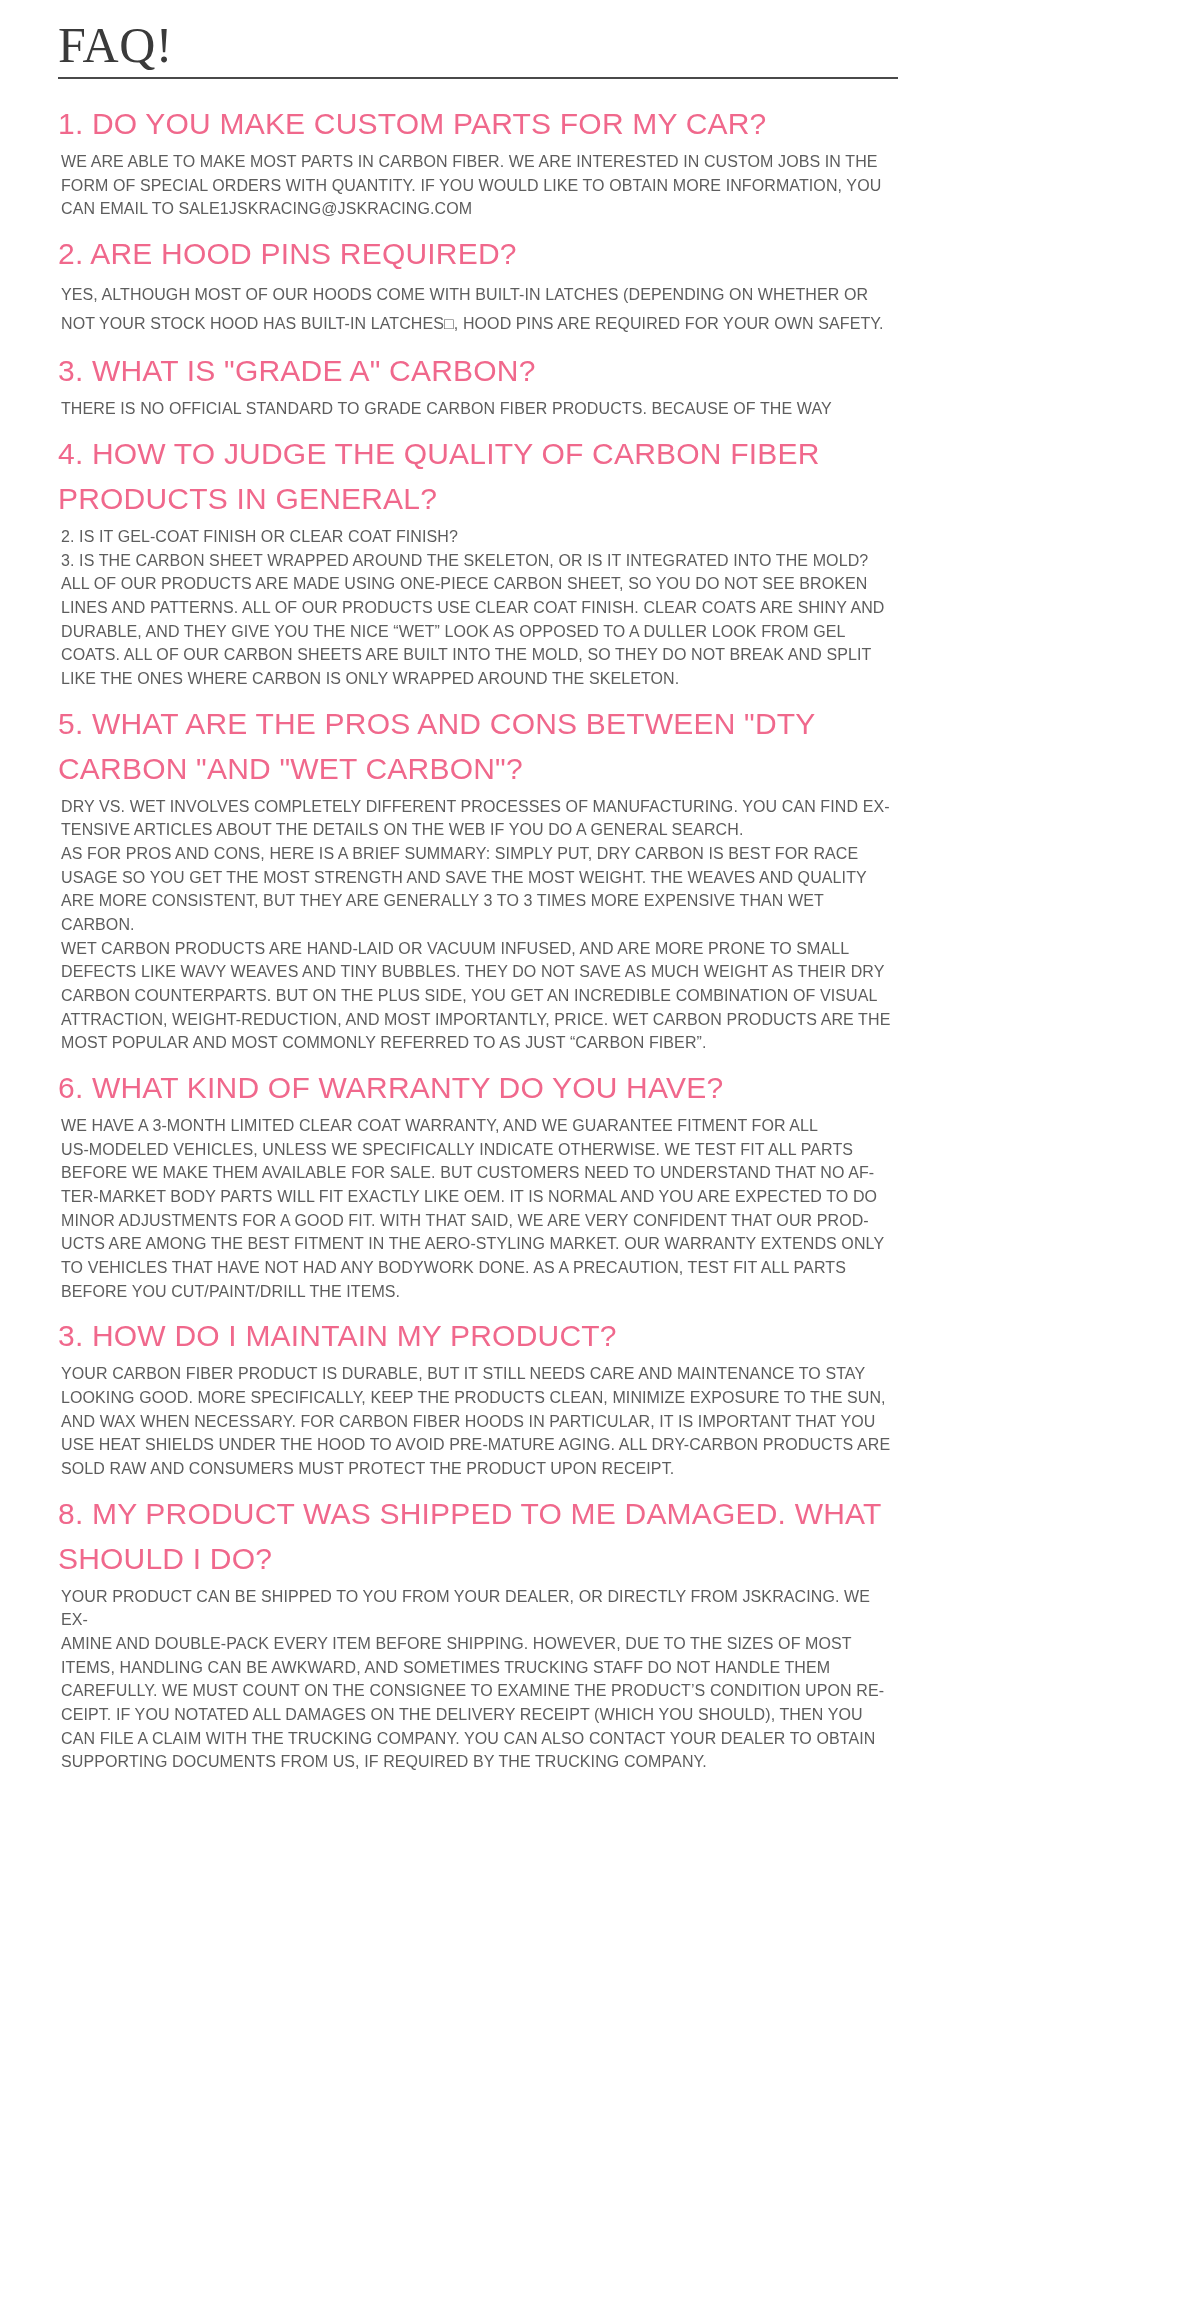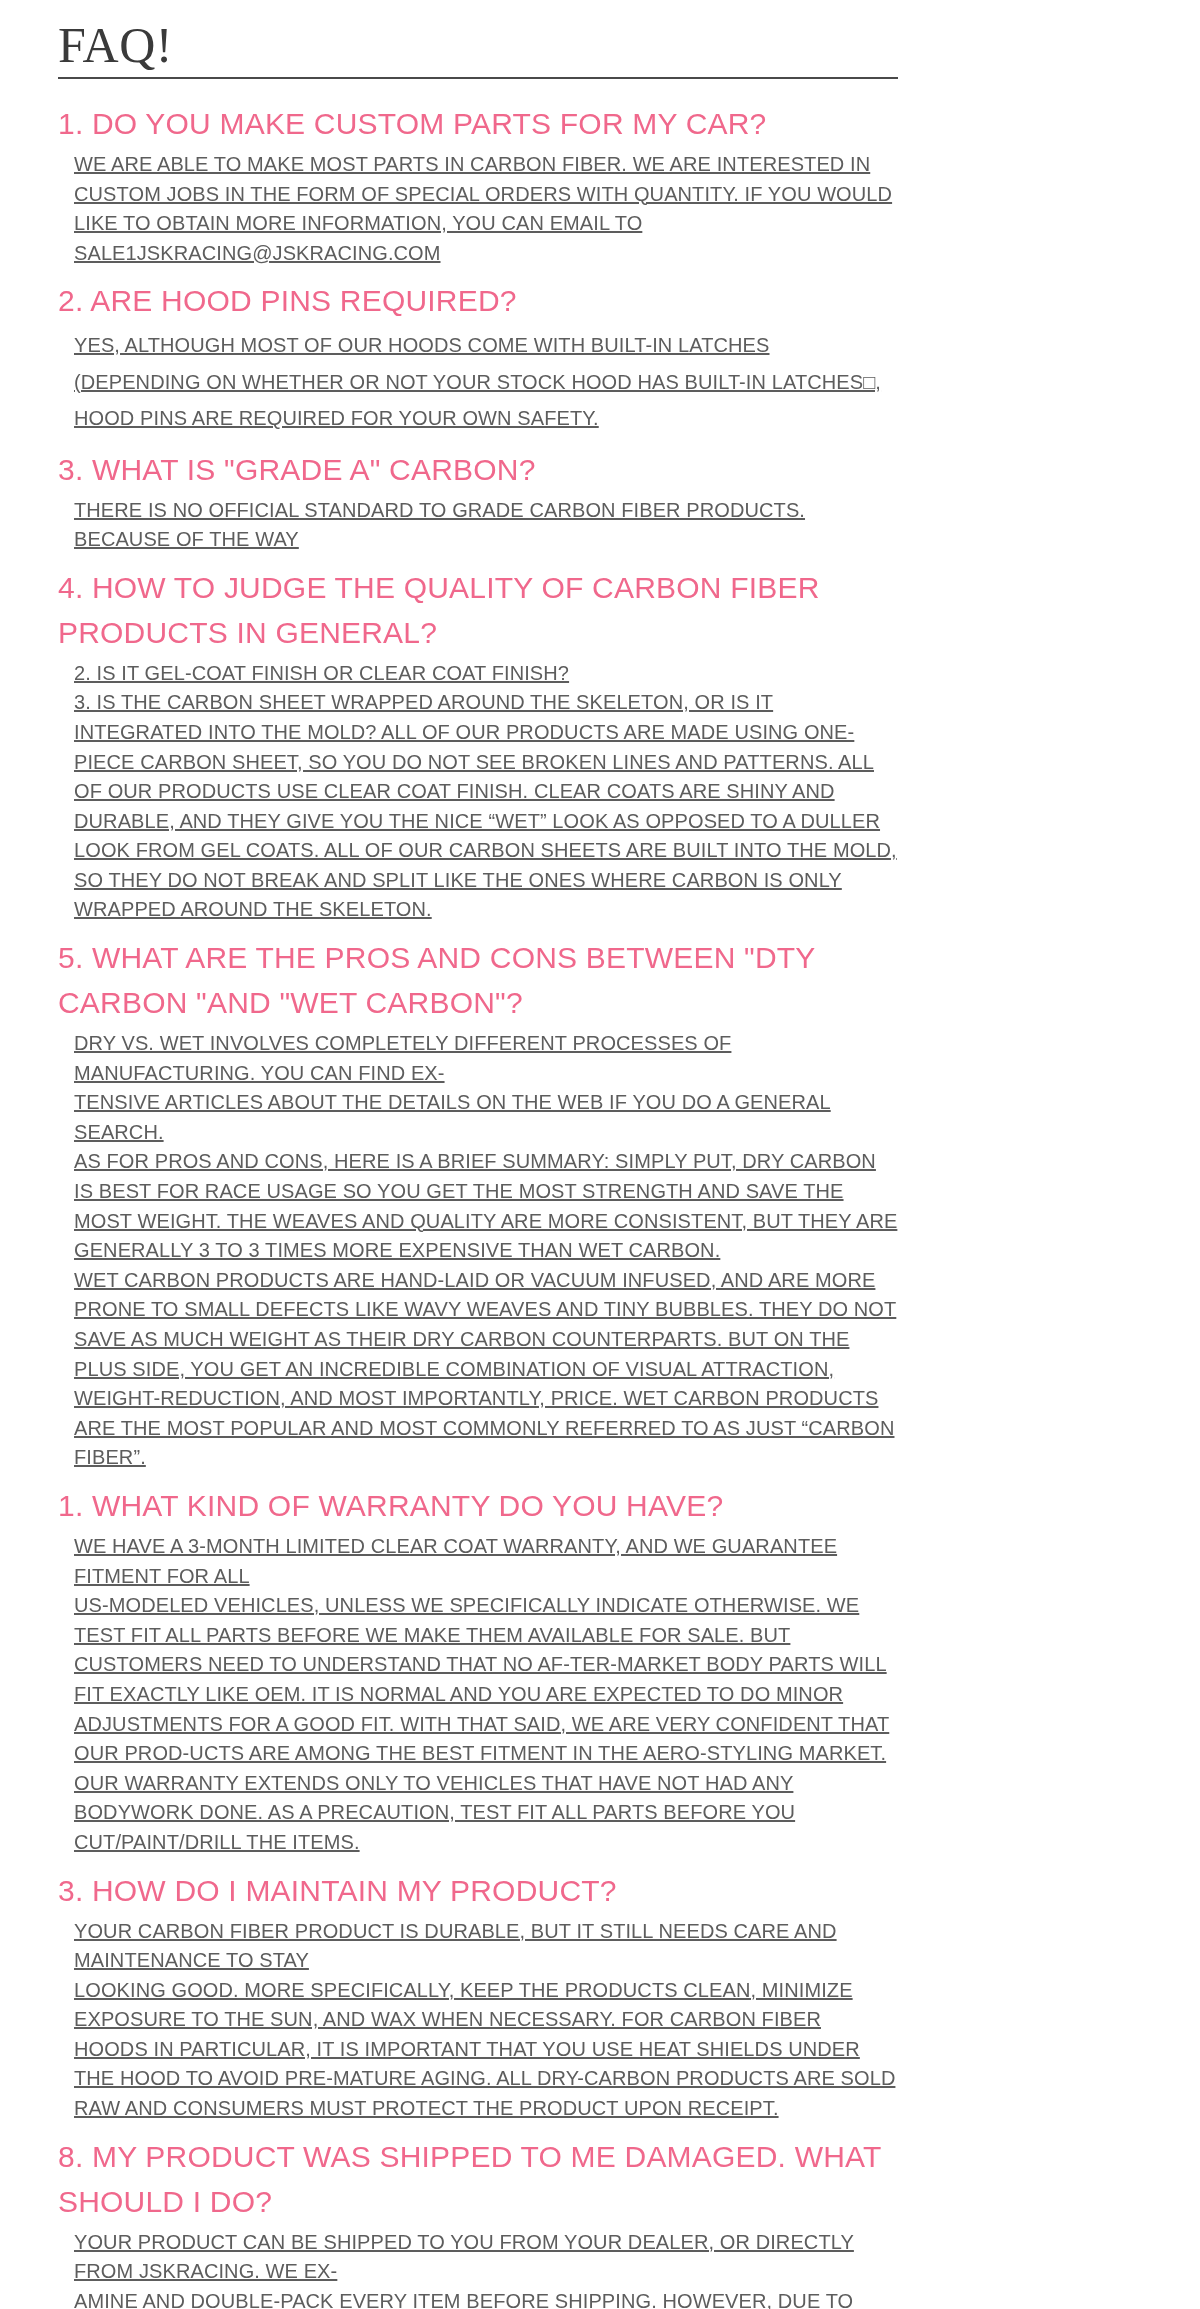--- a/index.html
+++ b/index.html
@@ -38,25 +38,24 @@
   .question {
     color: #f0688c;
     font-size: 30px;
     font-weight: 400;
     letter-spacing: 0.2px;
     line-height: 1.5;
     margin: 10px 0 4px 0;
   }
   .answer {
     color: #5d5d5d;
-    font-size: 20px;
+    font-size: 16px;
     line-height: 1.48;
     letter-spacing: 0.1px;
-    margin: 0 0 2px 16px;
-    text-decoration: underline;
+    margin: 0 0 2px 3px;
   }
   .answer.loose {
     line-height: 1.82;
   }
   .answer p {
     margin: 0;
   }
 </style>
 </head>
 <body>
@@ -95,21 +94,21 @@
       <div class="qa-block">
         <div class="question">5. WHAT ARE THE PROS AND CONS BETWEEN "DTY CARBON "AND "WET CARBON"?</div>
         <div class="answer">
           <p>DRY VS. WET INVOLVES COMPLETELY DIFFERENT PROCESSES OF MANUFACTURING. YOU CAN FIND EX-</p>
           <p>TENSIVE ARTICLES ABOUT THE DETAILS ON THE WEB IF YOU DO A GENERAL SEARCH.</p>
           <p>AS FOR PROS AND CONS, HERE IS A BRIEF SUMMARY: SIMPLY PUT, DRY CARBON IS BEST FOR RACE USAGE SO YOU GET THE MOST STRENGTH AND SAVE THE MOST WEIGHT. THE WEAVES AND QUALITY ARE MORE CONSISTENT, BUT THEY ARE GENERALLY 3 TO 3 TIMES MORE EXPENSIVE THAN WET CARBON.</p>
           <p>WET CARBON PRODUCTS ARE HAND-LAID OR VACUUM INFUSED, AND ARE MORE PRONE TO SMALL DEFECTS LIKE WAVY WEAVES AND TINY BUBBLES. THEY DO NOT SAVE AS MUCH WEIGHT AS THEIR DRY CARBON COUNTERPARTS. BUT ON THE PLUS SIDE, YOU GET AN INCREDIBLE COMBINATION OF VISUAL ATTRACTION, WEIGHT-REDUCTION, AND MOST IMPORTANTLY, PRICE. WET CARBON PRODUCTS ARE THE MOST POPULAR AND MOST COMMONLY REFERRED TO AS JUST “CARBON FIBER”.</p>
         </div>
       </div>
       <div class="qa-block">
-        <div class="question">1. WHAT KIND OF WARRANTY DO YOU HAVE?</div>
+        <div class="question">6. WHAT KIND OF WARRANTY DO YOU HAVE?</div>
         <div class="answer">
           <p>WE HAVE A 3-MONTH LIMITED CLEAR COAT WARRANTY, AND WE GUARANTEE FITMENT FOR ALL</p>
           <p>US-MODELED VEHICLES, UNLESS WE SPECIFICALLY INDICATE OTHERWISE. WE TEST FIT ALL PARTS BEFORE WE MAKE THEM AVAILABLE FOR SALE. BUT CUSTOMERS NEED TO UNDERSTAND THAT NO AF-TER-MARKET BODY PARTS WILL FIT EXACTLY LIKE OEM. IT IS NORMAL AND YOU ARE EXPECTED TO DO MINOR ADJUSTMENTS FOR A GOOD FIT. WITH THAT SAID, WE ARE VERY CONFIDENT THAT OUR PROD-UCTS ARE AMONG THE BEST FITMENT IN THE AERO-STYLING MARKET. OUR WARRANTY EXTENDS ONLY TO VEHICLES THAT HAVE NOT HAD ANY BODYWORK DONE. AS A PRECAUTION, TEST FIT ALL PARTS BEFORE YOU CUT/PAINT/DRILL THE ITEMS.</p>
         </div>
       </div>
       <div class="qa-block">
         <div class="question">3. HOW DO I MAINTAIN MY PRODUCT?</div>
         <div class="answer">
           <p>YOUR CARBON FIBER PRODUCT IS DURABLE, BUT IT STILL NEEDS CARE AND MAINTENANCE TO STAY</p>
           <p>LOOKING GOOD. MORE SPECIFICALLY, KEEP THE PRODUCTS CLEAN, MINIMIZE EXPOSURE TO THE SUN, AND WAX WHEN NECESSARY. FOR CARBON FIBER HOODS IN PARTICULAR, IT IS IMPORTANT THAT YOU USE HEAT SHIELDS UNDER THE HOOD TO AVOID PRE-MATURE AGING. ALL DRY-CARBON PRODUCTS ARE SOLD RAW AND CONSUMERS MUST PROTECT THE PRODUCT UPON RECEIPT.</p>

